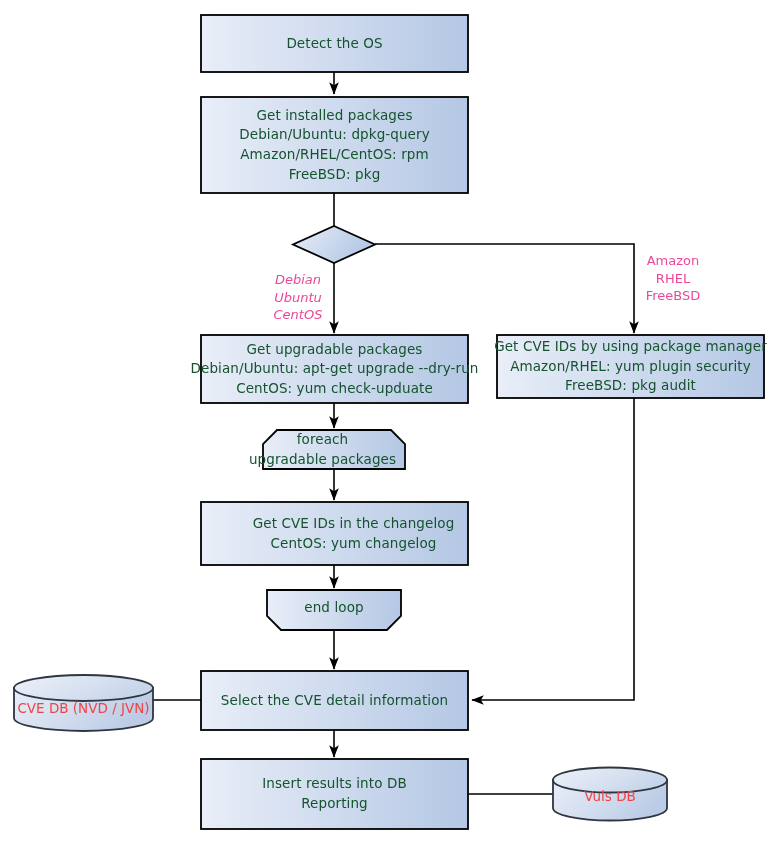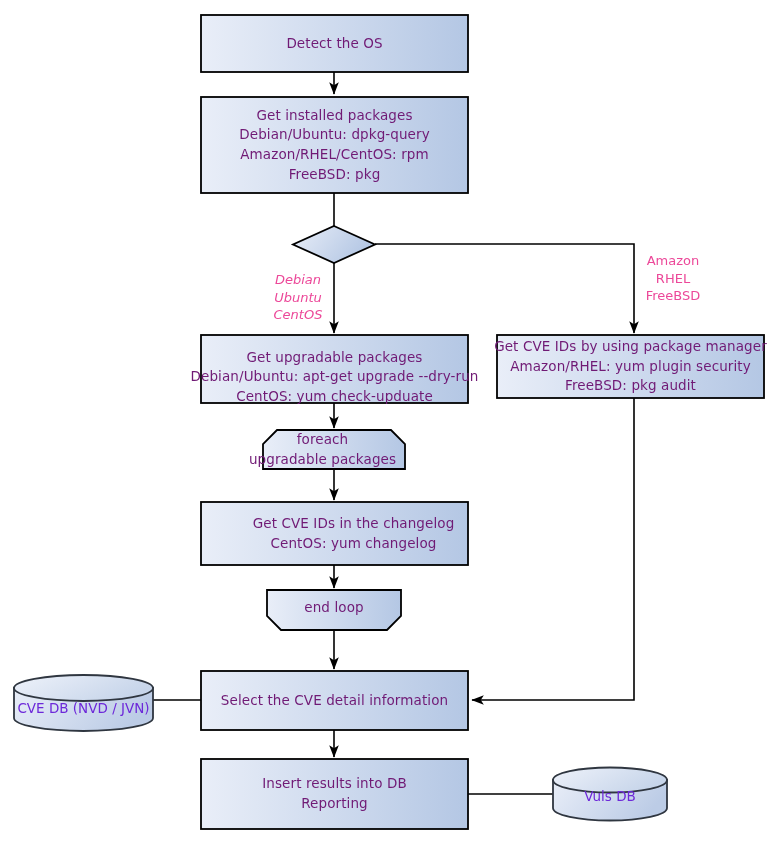--- a/index.html
+++ b/index.html
@@ -28,42 +28,42 @@
   svg.layer.nodes { pointer-events: auto; }
 
   .node-label {
     position: absolute;
     display: flex;
     flex-direction: column;
     align-items: center;
     justify-content: center;
     text-align: center;
     font-size: 13.5px;
-    color: #701a75;
+    color: #14532d;
     line-height: 1.45;
     letter-spacing: 0.1px;
     white-space: nowrap;
     pointer-events: none;
   }
   .node-label .ln { display: block; }
 
   .edge-label {
     position: absolute;
     text-align: center;
     font-size: 13px;
     color: #ec4899;
     line-height: 1.35;
     white-space: nowrap;
     pointer-events: none;
   }
   .db-label {
     position: absolute;
     text-align: center;
     font-size: 13.5px;
-    color: #6d28d9;
+    color: #ef4444;
     white-space: nowrap;
     pointer-events: none;
   }
 </style>
 </head>
 <body>
 
 <div id="canvas">
 
   <svg class="layer edges" viewBox="0 0 782 843" xmlns="http://www.w3.org/2000/svg">
@@ -155,21 +155,21 @@
     <span class="ln">Detect the OS</span>
   </div>
 
   <div class="node-label" style="left:201px; top:97px; width:267px; height:96px;">
     <span class="ln">Get installed packages</span>
     <span class="ln">Debian/Ubuntu: dpkg-query</span>
     <span class="ln">Amazon/RHEL/CentOS: rpm</span>
     <span class="ln">FreeBSD: pkg</span>
   </div>
 
-  <div class="node-label" style="left:201px; top:335px; width:267px; height:68px;margin-top:8px;">
+  <div class="node-label" style="left:201px; top:335px; width:267px; height:68px;">
     <span class="ln">Get upgradable packages</span>
     <span class="ln">Debian/Ubuntu: apt-get upgrade --dry-run</span>
     <span class="ln">CentOS: yum check-upduate</span>
   </div>
 
   <div class="node-label" style="left:497px; top:335px; width:267px; height:63px;">
     <span class="ln">Get CVE IDs by using package manager</span>
     <span class="ln">Amazon/RHEL: yum plugin security</span>
     <span class="ln">FreeBSD: pkg audit</span>
   </div>

